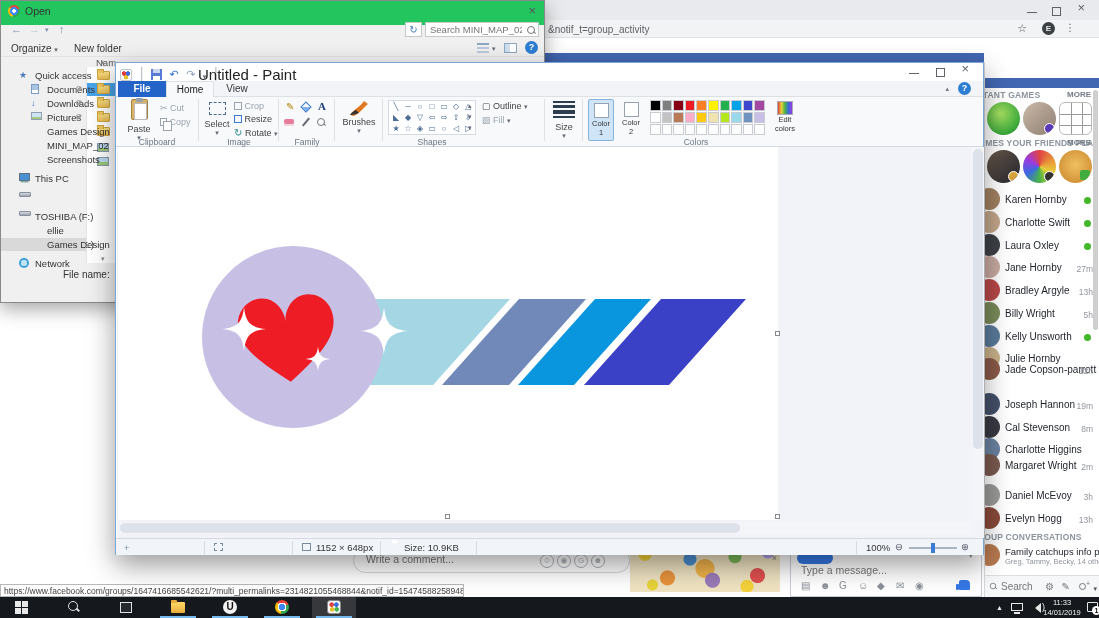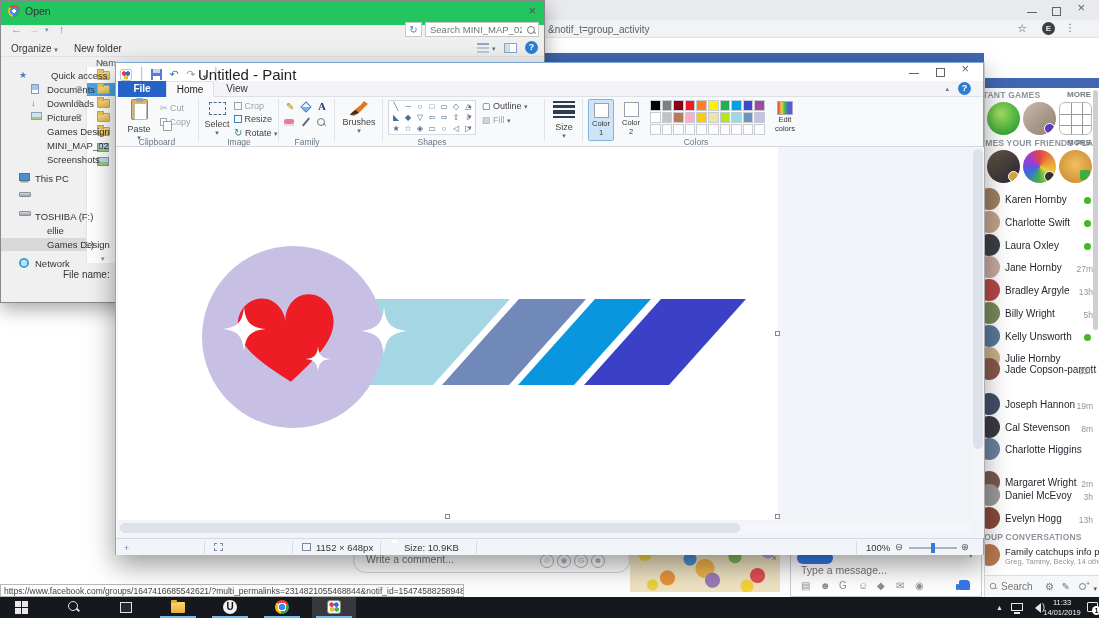--- a/index.html
+++ b/index.html
@@ -347,21 +347,21 @@
         <div class="strip-row" style="top: 74px;">
           <span class="icon-image" style="position: absolute; left: 10px; top: 2px;"></span>
         </div>
         <div class="strip-row" style="top: 88px;">
           <span class="icon-image" style="position: absolute; left: 10px; top: 2px;"></span>
         </div>
       </div>
     <div class="abs tree" id="dialogTree">
         <div class="tree-row" style="top: 2px;">
           <span class="tree-ico ti-star" style="left: 18px;">★</span>
-          <span class="tree-label" style="left: 50px;">Quick access</span>
+          <span class="tree-label" style="left: 34px;">Quick access</span>
         </div>
         <div class="tree-row" style="top: 16px;">
           <span class="tree-ico ti-doc" style="left: 30px;"></span>
           <span class="tree-label" style="left: 46px;">Documents</span>
           <span class="pin"></span>
         </div>
         <div class="tree-row" style="top: 30px;">
           <span class="tree-ico ti-down" style="left: 30px;">↓</span>
           <span class="tree-label" style="left: 46px;">Downloads</span>
           <span class="pin"></span>
@@ -491,21 +491,21 @@
         </div>
         <div class="f-row" style="top: 227.5px;">
           <span class="f-avatar" style="background: rgb(58, 58, 68);"></span>
           <span class="f-name">Cal Stevenson</span>
           <span class="f-time">8m</span>
         </div>
         <div class="f-row" style="top: 250.25px;">
           <span class="f-avatar" style="background: rgb(106, 130, 160);"></span>
           <span class="f-name">Charlotte Higgins</span>
         </div>
-        <div class="f-row" style="top: 283px;">
+        <div class="f-row" style="top: 266px;">
           <span class="f-avatar" style="background: rgb(122, 90, 80);"></span>
           <span class="f-name">Margaret Wright</span>
           <span class="f-time">2m</span>
         </div>
         <div class="f-row" style="top: 295.75px;">
           <span class="f-avatar" style="background: rgb(154, 154, 152);"></span>
           <span class="f-name">Daniel McEvoy</span>
           <span class="f-time">3h</span>
         </div>
         <div class="f-row" style="top: 318.5px;">

